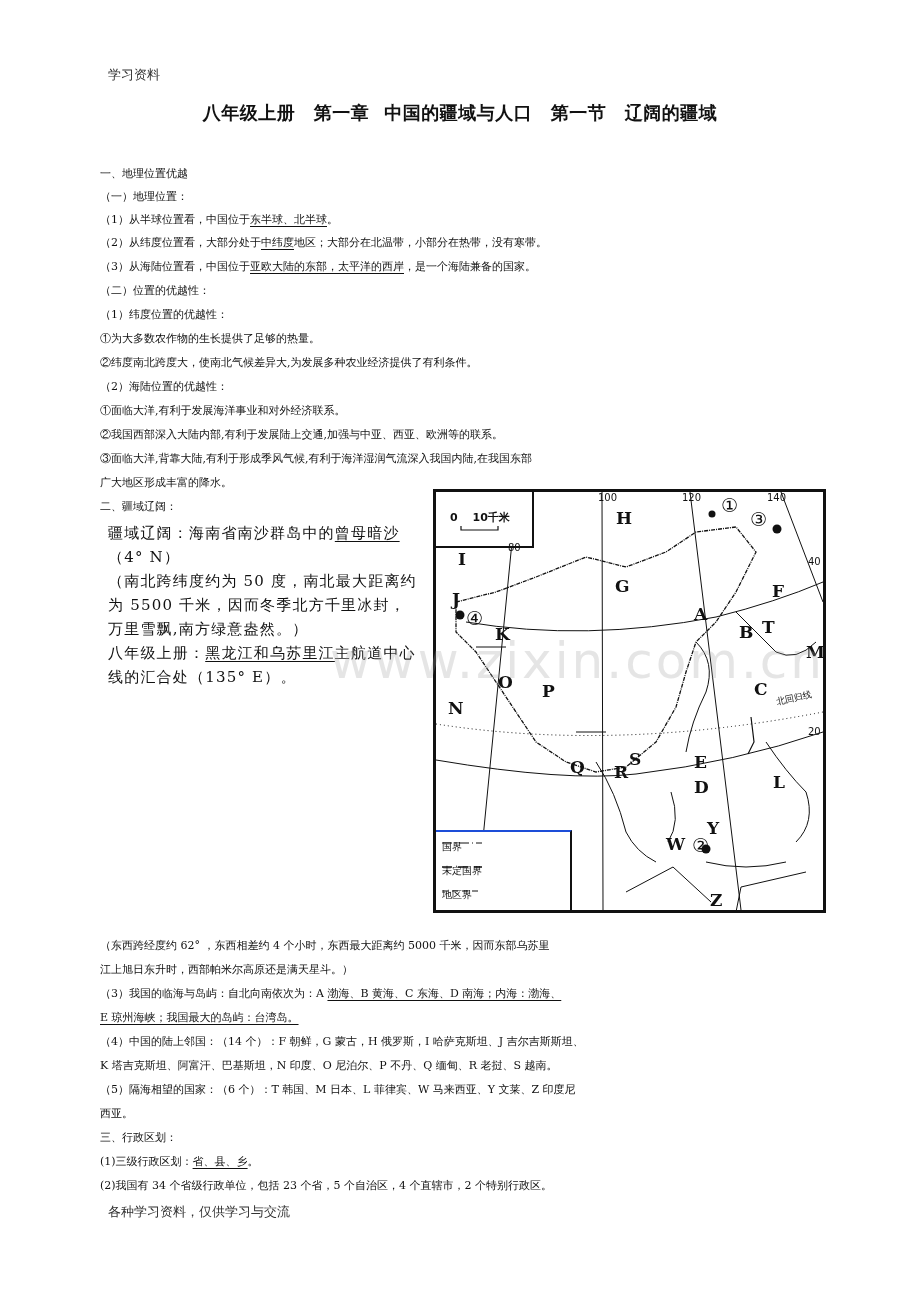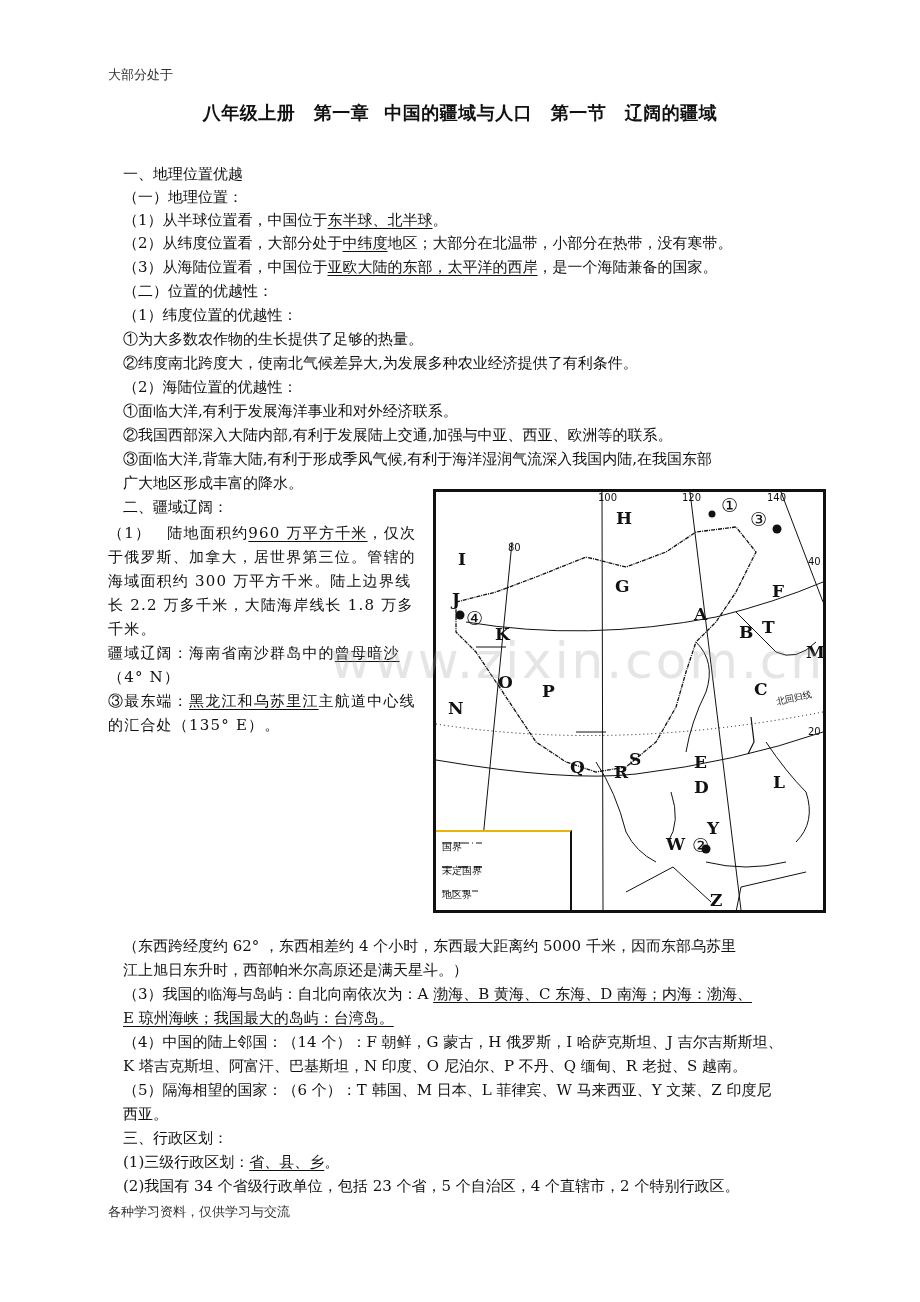--- a/index.html
+++ b/index.html
@@ -5,68 +5,68 @@
   html, body { margin: 0; padding: 0; background: #ffffff; }
   body { width: 920px; height: 1302px; position: relative; overflow: hidden;
          font-family: "DejaVu Serif", "Liberation Serif", serif; color: #111; }
   .hdr { position: absolute; left: 108px; top: 66px; font-size: 13px; color: #333;
          font-family: "DejaVu Sans", sans-serif; }
   .ftr { position: absolute; left: 108px; top: 1203px; font-size: 13px; color: #333;
          font-family: "DejaVu Sans", sans-serif; }
   .title { position: absolute; left: 0; width: 920px; top: 101px; text-align: center;
            font-size: 18px; font-weight: bold; font-family: "DejaVu Sans", sans-serif;
            letter-spacing: 0.5px; word-spacing: 8px; }
-  .line { position: absolute; left: 123px; font-size: 15px; line-height: 22px; white-space: nowrap; }
+  .line { position: absolute; left: 100px; font-size: 11px; line-height: 22px; white-space: nowrap; }
   .u { text-decoration: underline; text-underline-offset: 3px; }
   .narrow { position: absolute; left: 108px; width: 312px; font-size: 15px; line-height: 24px;
             letter-spacing: 1.2px; }
   .narrow p { margin: 0; }
   .map { position: absolute; left: 433px; top: 489px; width: 393px; height: 424px;
          border: 3px solid #111; box-sizing: border-box; background: #fff; }
   .map svg { position: absolute; left: 0; top: 0; }
   .scalebox { position: absolute; left: 0; top: 0; width: 96px; height: 54px;
               border-right: 2px solid #111; border-bottom: 2px solid #111; background: #fff; }
   .scale-text { position: absolute; left: 14px; top: 18px; font-size: 11px; font-weight: bold;
                 font-family: "DejaVu Sans", sans-serif; }
   .legend { position: absolute; left: 0; bottom: 0; width: 134px; height: 78px;
-            border-top: 2px solid #eab308; border-right: 2px solid #111; background: #fff;
+            border-top: 2px solid #1d4ed8; border-right: 2px solid #111; background: #fff;
             font-size: 10px; font-family: "DejaVu Sans", sans-serif; }
   .leg-row { position: absolute; left: 6px; display: flex; align-items: center; gap: 4px; }
   .mlbl { position: absolute; font-size: 17px; font-weight: bold; font-family: "DejaVu Serif", serif; }
   .circ { position: absolute; font-size: 19px; font-family: "DejaVu Sans", sans-serif; }
   .tick { position: absolute; font-size: 10px; font-family: "DejaVu Sans", sans-serif; }
   .watermark { position: absolute; left: 330px; top: 632px; font-size: 50px; color: rgba(160,160,160,0.28);
                font-family: "DejaVu Sans", sans-serif; letter-spacing: 3px; pointer-events: none; }
 </style>
 </head>
 <body>
 
-<div class="hdr">大部分处于</div>
+<div class="hdr">学习资料</div>
 <div class="title">八年级上册　第一章 中国的疆域与人口　第一节　辽阔的疆域</div>
 
 <div class="line" style="top:163px">一、地理位置优越</div>
 <div class="line" style="top:186px">（一）地理位置：</div>
 <div class="line" style="top:209px"><span>（1）从半球位置看，中国位于</span><span class="u">东半球、北半球</span><span>。</span></div>
 <div class="line" style="top:232px"><span>（2）从纬度位置看，大部分处于</span><span class="u">中纬度</span><span>地区；大部分在北温带，小部分在热带，没有寒带。</span></div>
 <div class="line" style="top:256px"><span>（3）从海陆位置看，中国位于</span><span class="u">亚欧大陆的东部，太平洋的西岸</span><span>，是一个海陆兼备的国家。</span></div>
 <div class="line" style="top:280px">（二）位置的优越性：</div>
 <div class="line" style="top:304px">（1）纬度位置的优越性：</div>
 <div class="line" style="top:328px">①为大多数农作物的生长提供了足够的热量。</div>
 <div class="line" style="top:352px">②纬度南北跨度大，使南北气候差异大,为发展多种农业经济提供了有利条件。</div>
 <div class="line" style="top:376px">（2）海陆位置的优越性：</div>
 <div class="line" style="top:400px">①面临大洋,有利于发展海洋事业和对外经济联系。</div>
 <div class="line" style="top:424px">②我国西部深入大陆内部,有利于发展陆上交通,加强与中亚、西亚、欧洲等的联系。</div>
 <div class="line" style="top:448px">③面临大洋,背靠大陆,有利于形成季风气候,有利于海洋湿润气流深入我国内陆,在我国东部</div>
 <div class="line" style="top:472px">广大地区形成丰富的降水。</div>
 
 <div class="line" style="top:496px">二、疆域辽阔：</div>
 <div class="narrow" style="top:521px">
-  <p><span>（1）　陆地面积约</span><span class="u">960 万平方千米</span><span>，仅次于俄罗斯、加拿大，居世界第三位。管辖的海域面积约 300 万平方千米。陆上边界线长 2.2 万多千米，大陆海岸线长 1.8 万多千米。</span></p>
   <p><span>疆域辽阔：海南省南沙群岛中的</span><span class="u">曾母暗沙</span><span>（4° N）</span></p>
-  <p><span>③最东端：</span><span class="u">黑龙江和乌苏里江</span><span>主航道中心线的汇合处（135° E）。</span></p>
+  <p>（南北跨纬度约为 50 度，南北最大距离约为 5500 千米，因而冬季北方千里冰封，万里雪飘,南方绿意盎然。）</p>
+  <p><span>八年级上册：</span><span class="u">黑龙江和乌苏里江</span><span>主航道中心线的汇合处（135° E）。</span></p>
 </div>
 
 <div class="map">
   <svg width="387" height="418" viewBox="0 0 387 418">
 
     <line x1="76" y1="50" x2="40" y2="418" stroke="#111" stroke-width="1"></line>
     <line x1="166" y1="0" x2="167" y2="418" stroke="#111" stroke-width="1"></line>
     <line x1="254" y1="0" x2="305" y2="418" stroke="#111" stroke-width="1"></line>
     <line x1="345" y1="0" x2="387" y2="110" stroke="#111" stroke-width="1"></line>
 
@@ -91,20 +91,26 @@
     <line x1="237" y1="375" x2="190" y2="400" stroke="#111" stroke-width="1"></line>
     <line x1="140" y1="240" x2="170" y2="240" stroke="#111" stroke-width="1"></line>
     <line x1="40" y1="155" x2="70" y2="155" stroke="#111" stroke-width="1"></line>
 
     <circle cx="276" cy="22" r="3.5" fill="#111"></circle>
     <circle cx="341" cy="37" r="4.5" fill="#111"></circle>
     <circle cx="24" cy="123" r="4.5" fill="#111"></circle>
     <circle cx="270" cy="357" r="4.5" fill="#111"></circle>
   </svg>
 
+  <div class="scalebox">
+    <span class="scale-text">0　 10千米</span>
+    <svg width="96" height="54" style="position:absolute;left:0;top:0">
+      <polyline points="25,34 25,38 62,38 62,34" fill="none" stroke="#111" stroke-width="1.2"></polyline>
+    </svg>
+  </div>
 
   <span class="tick" style="left:72px;top:50px">80</span>
   <span class="tick" style="left:162px;top:0px">100</span>
   <span class="tick" style="left:246px;top:0px">120</span>
   <span class="tick" style="left:331px;top:0px">140</span>
   <span class="tick" style="left:372px;top:64px">40</span>
   <span class="tick" style="left:372px;top:234px">20</span>
   <span class="tick" style="left:340px;top:200px;transform:rotate(-12deg);font-size:9px">北回归线</span>
 
   <span class="mlbl" style="left:180px;top:16px">H</span>

